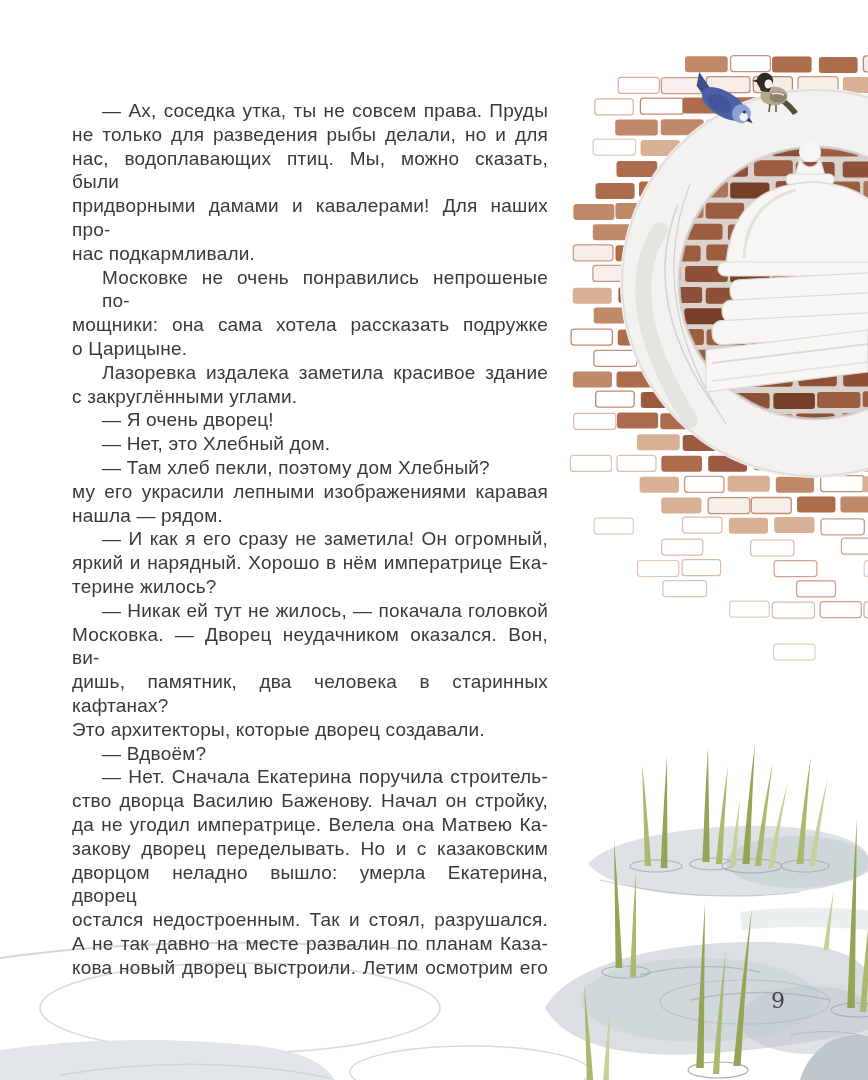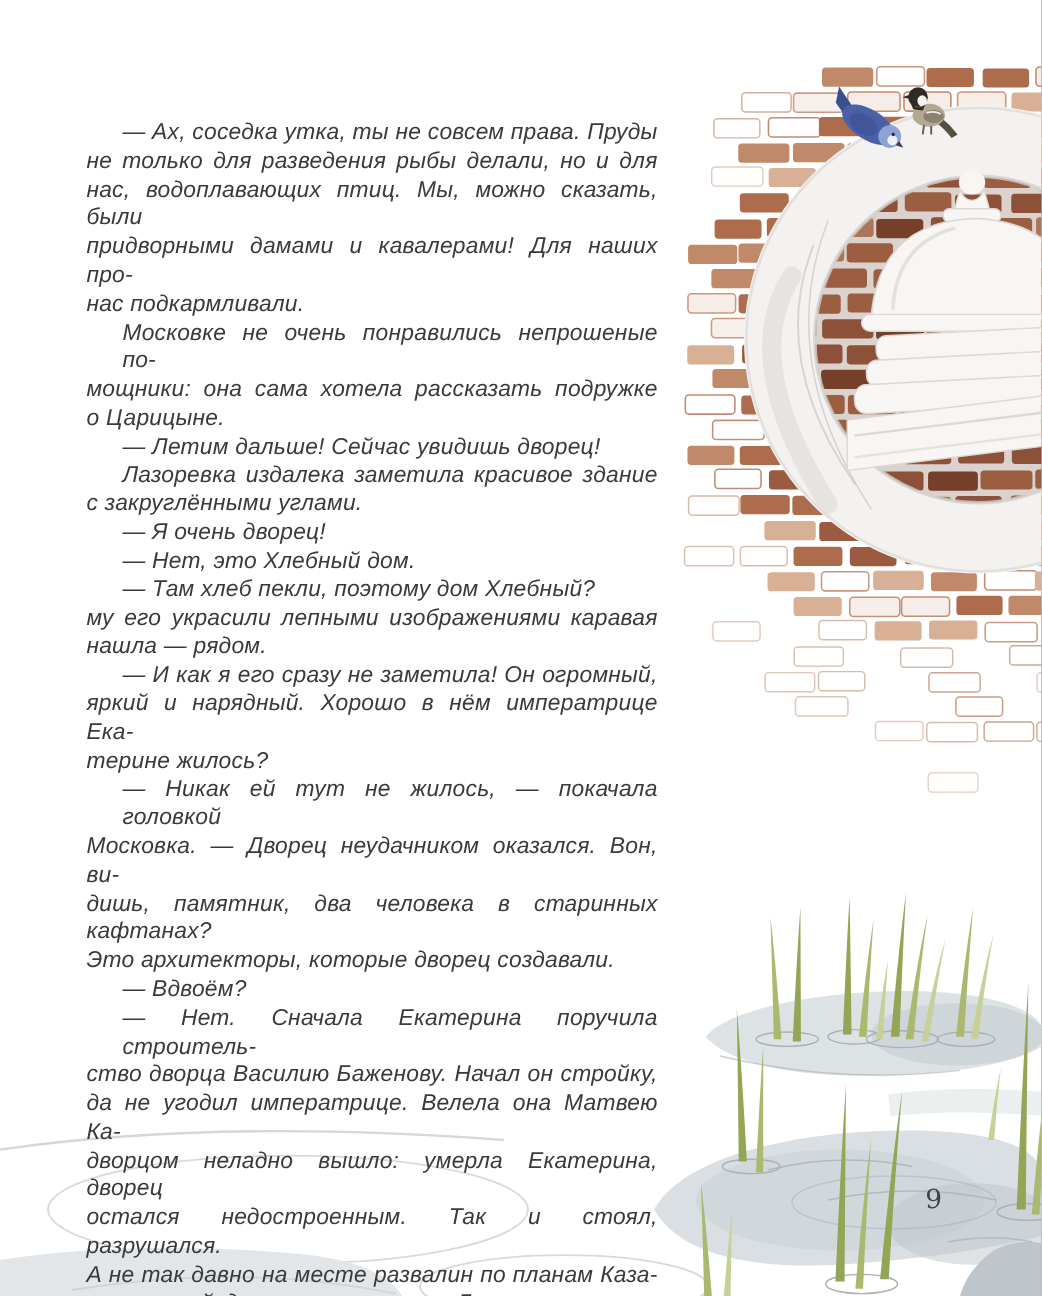--- a/index.html
+++ b/index.html
@@ -1,21 +1,21 @@
 <!DOCTYPE html>
 <html style="--page_background: #ffffff; --text: #3a3a3a; --brick_dark: #7e452f; --brick_mid: #9c5a40; --brick_warm: #ad6c4c; --brick_light: #c08a6a; --brick_pale: #d8b096; --brick_outline: #bd8165; --ring_white: #f3f2f0; --ring_shadow: #d2d0cd; --emblem_white: #f7f6f4; --emblem_shadow: #dcd9d5; --blue_tit_blue: #4c60a6; --blue_tit_light: #8fa2d6; --coal_tit_dark: #2e2b26; --coal_tit_body: #b4a890; --water_light: #dde2e5; --water_mid: #ccd3d7; --water_dark: #bec6cc; --ripple: #a7b1b8; --grass_dark: #94a556; --grass_mid: #aab96e; --grass_light: #c6d098;"><head>
 <meta charset="utf-8">
 <style>
   html,body{margin:0;padding:0;background:#888;}
   .page{position:relative;width:868px;height:1080px;background:var(--page_background,#fff);overflow:hidden;
         font-family:"Liberation Sans",sans-serif;}
   .artwork{position:absolute;left:0;top:0;width:868px;height:1080px;}
   .story{position:absolute;left:72px;top:99px;width:476px;color:var(--text,#3a3a3a);
          font-size:19px;line-height:23.8px;letter-spacing:.2px;}
-  .story .line{text-align:justify;text-align-last:justify;white-space:normal;font-style:italic;}
+  .story .line{text-align:justify;text-align-last:justify;white-space:normal;}
   .story .line.last{text-align-last:left;}
   .story .line.indent{padding-left:30px;}
   .pagenum{position:absolute;left:758px;top:988px;width:40px;text-align:center;
            font-family:"DejaVu Serif",serif;font-size:22px;color:#3f4246;}
   
   .f-ring{fill:var(--ring_white)} .s-ringsh{stroke:var(--ring_shadow)}
   .f-emb{fill:var(--emblem_white)} .s-emb{stroke:var(--emblem_shadow)}
   .f-wlight{fill:var(--water_light)} .f-wmid{fill:var(--water_mid)} .f-wdark{fill:var(--water_dark)}
   .s-rip{stroke:var(--ripple);fill:none}
 </style>
@@ -305,39 +305,39 @@
 
   <div class="story" id="story">
       <div class="line indent">— Ах, соседка утка, ты не совсем права. Пруды</div>
       <div class="line">не только для разведения рыбы делали, но и для</div>
       <div class="line">нас, водоплавающих птиц. Мы, можно сказать, были</div>
       <div class="line">придворными дамами и кавалерами! Для наших про-</div>
       <div class="line last">нас подкармливали.</div>
       <div class="line indent">Московке не очень понравились непрошеные по-</div>
       <div class="line">мощники: она сама хотела рассказать подружке</div>
       <div class="line last">о Царицыне.</div>
-      <div class="line last indent">— Летим дальше! Сейчас увидишь дворец!</div>
       <div class="line indent">Лазоревка издалека заметила красивое здание</div>
       <div class="line last">с закруглёнными углами.</div>
       <div class="line last indent">— Я очень дворец!</div>
       <div class="line last indent">— Нет, это Хлебный дом.</div>
       <div class="line last indent">— Там хлеб пекли, поэтому дом Хлебный?</div>
       <div class="line">му его украсили лепными изображениями каравая</div>
       <div class="line last">нашла — рядом.</div>
       <div class="line indent">— И как я его сразу не заметила! Он огромный,</div>
       <div class="line">яркий и нарядный. Хорошо в нём императрице Ека-</div>
       <div class="line last">терине жилось?</div>
       <div class="line indent">— Никак ей тут не жилось, — покачала головкой</div>
       <div class="line">Московка. — Дворец неудачником оказался. Вон, ви-</div>
       <div class="line">дишь, памятник, два человека в старинных кафтанах?</div>
       <div class="line last">Это архитекторы, которые дворец создавали.</div>
       <div class="line last indent">— Вдвоём?</div>
       <div class="line indent">— Нет. Сначала Екатерина поручила строитель-</div>
       <div class="line">ство дворца Василию Баженову. Начал он стройку,</div>
       <div class="line">да не угодил императрице. Велела она Матвею Ка-</div>
+      <div class="line">закову дворец переделывать. Но и с казаковским</div>
       <div class="line">дворцом неладно вышло: умерла Екатерина, дворец</div>
       <div class="line">остался недостроенным. Так и стоял, разрушался.</div>
       <div class="line">А не так давно на месте развалин по планам Каза-</div>
       <div class="line">кова новый дворец выстроили. Летим осмотрим его</div>
     </div>
 
   <div class="pagenum">9</div>
 </div>
 
 </body></html>

